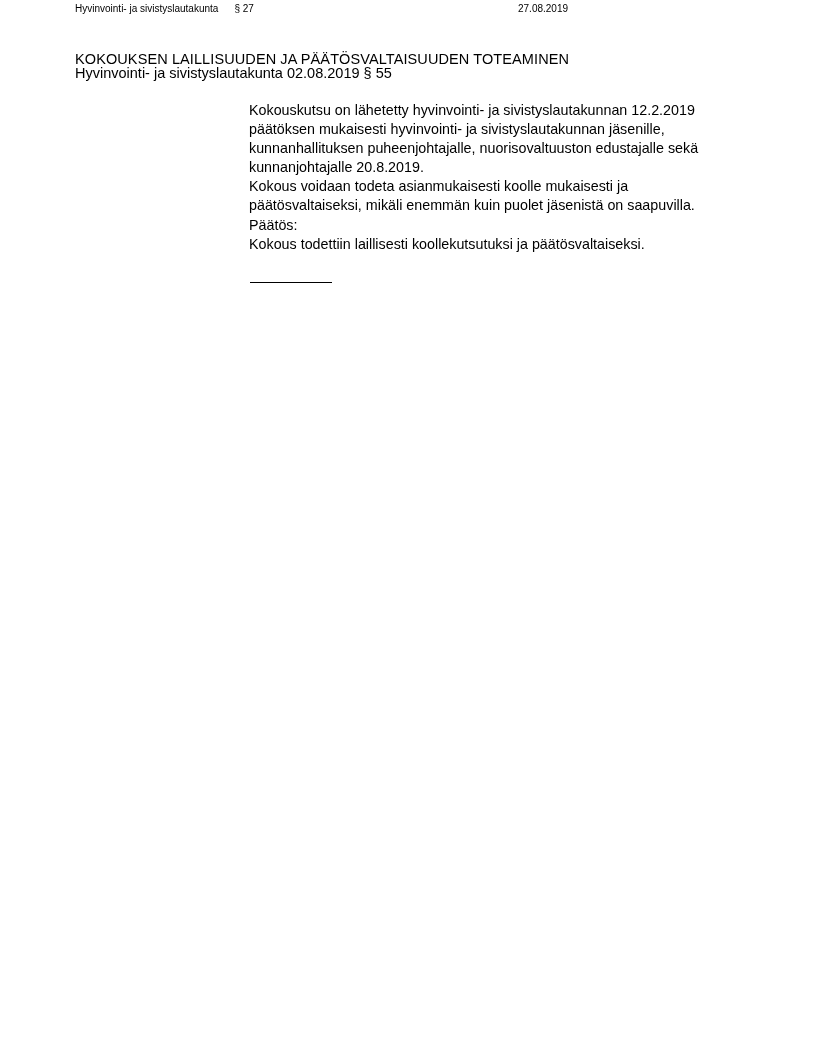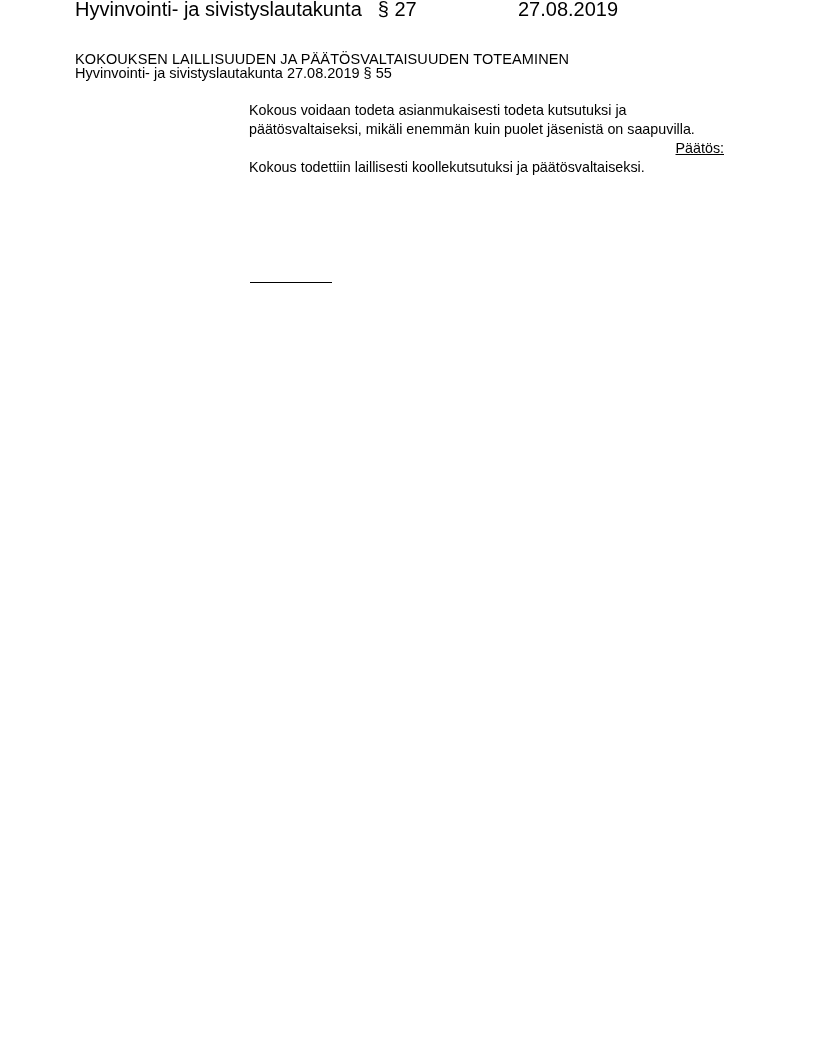--- a/index.html
+++ b/index.html
@@ -22,21 +22,21 @@
     box-sizing: border-box;
     padding: 0;
   }
   .header-row {
     position: absolute;
     top: 0px;
     left: 75px;
     width: 660px;
     display: flex;
     align-items: flex-start;
-    font-size: 20px;
+    font-size: 10px;
     line-height: 18px;
   }
   .header-body {
     white-space: pre;
   }
   .header-section {
     white-space: pre;
     margin-left: 16px;
   }
   .header-date {
@@ -71,22 +71,20 @@
     line-height: 19.1px;
   }
   .para {
     margin: 0;
   }
   .para + .para {
     margin-top: 0px;
   }
   .decision-label {
     margin-top: 18px;
-    text-decoration: underline;
-    text-align: right;
   }
   .decision-text {
     margin-top: 0px;
   }
   .rule {
     position: absolute;
     top: 282px;
     left: 250px;
     width: 82px;
     border-bottom: 1px solid #000000;
@@ -99,23 +97,24 @@
 <div class="page">
 
   <div class="header-row">
     <span class="header-body">Hyvinvointi- ja sivistyslautakunta</span>
     <span class="header-section">§ 27</span>
     <span class="header-date">27.08.2019</span>
   </div>
 
   <div class="doc-title">KOKOUKSEN LAILLISUUDEN JA PÄÄTÖSVALTAISUUDEN TOTEAMINEN</div>
 
-  <div class="subheading">Hyvinvointi- ja sivistyslautakunta 27.08.2019 § 55</div>
+  <div class="subheading">Hyvinvointi- ja sivistyslautakunta 02.08.2019 § 55</div>
 
   <div class="body-block">
-    <p class="para">Kokous voidaan todeta asianmukaisesti todeta kutsutuksi ja päätösvaltaiseksi, mikäli enemmän kuin puolet jäsenistä on saapuvilla.</p>
+    <p class="para">Kokouskutsu on lähetetty hyvinvointi- ja sivistyslautakunnan 12.2.2019 päätöksen mukaisesti hyvinvointi- ja sivistyslautakunnan jäsenille, kunnanhallituksen puheenjohtajalle, nuorisovaltuuston edustajalle sekä kunnanjohtajalle 20.8.2019.</p>
+    <p class="para">Kokous voidaan todeta asianmukaisesti koolle mukaisesti ja päätösvaltaiseksi, mikäli enemmän kuin puolet jäsenistä on saapuvilla.</p>
     <p class="para decision-label">Päätös:</p>
     <p class="para decision-text">Kokous todettiin laillisesti koollekutsutuksi ja päätösvaltaiseksi.</p>
   </div>
 
   <div class="rule"></div>
 
 </div>
 
 </body></html>

